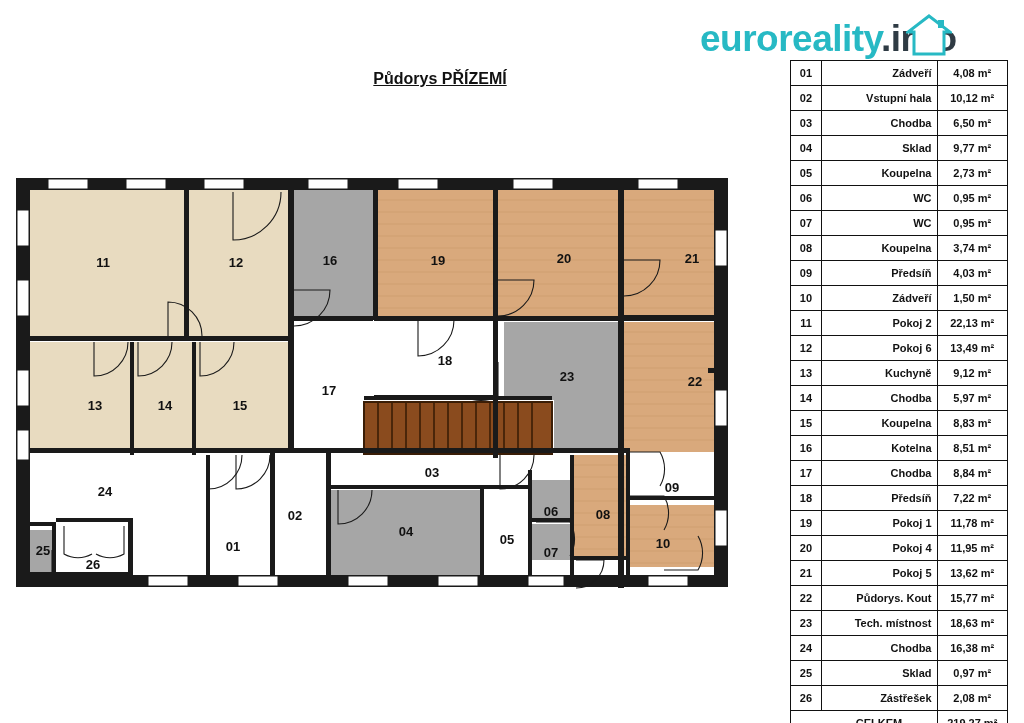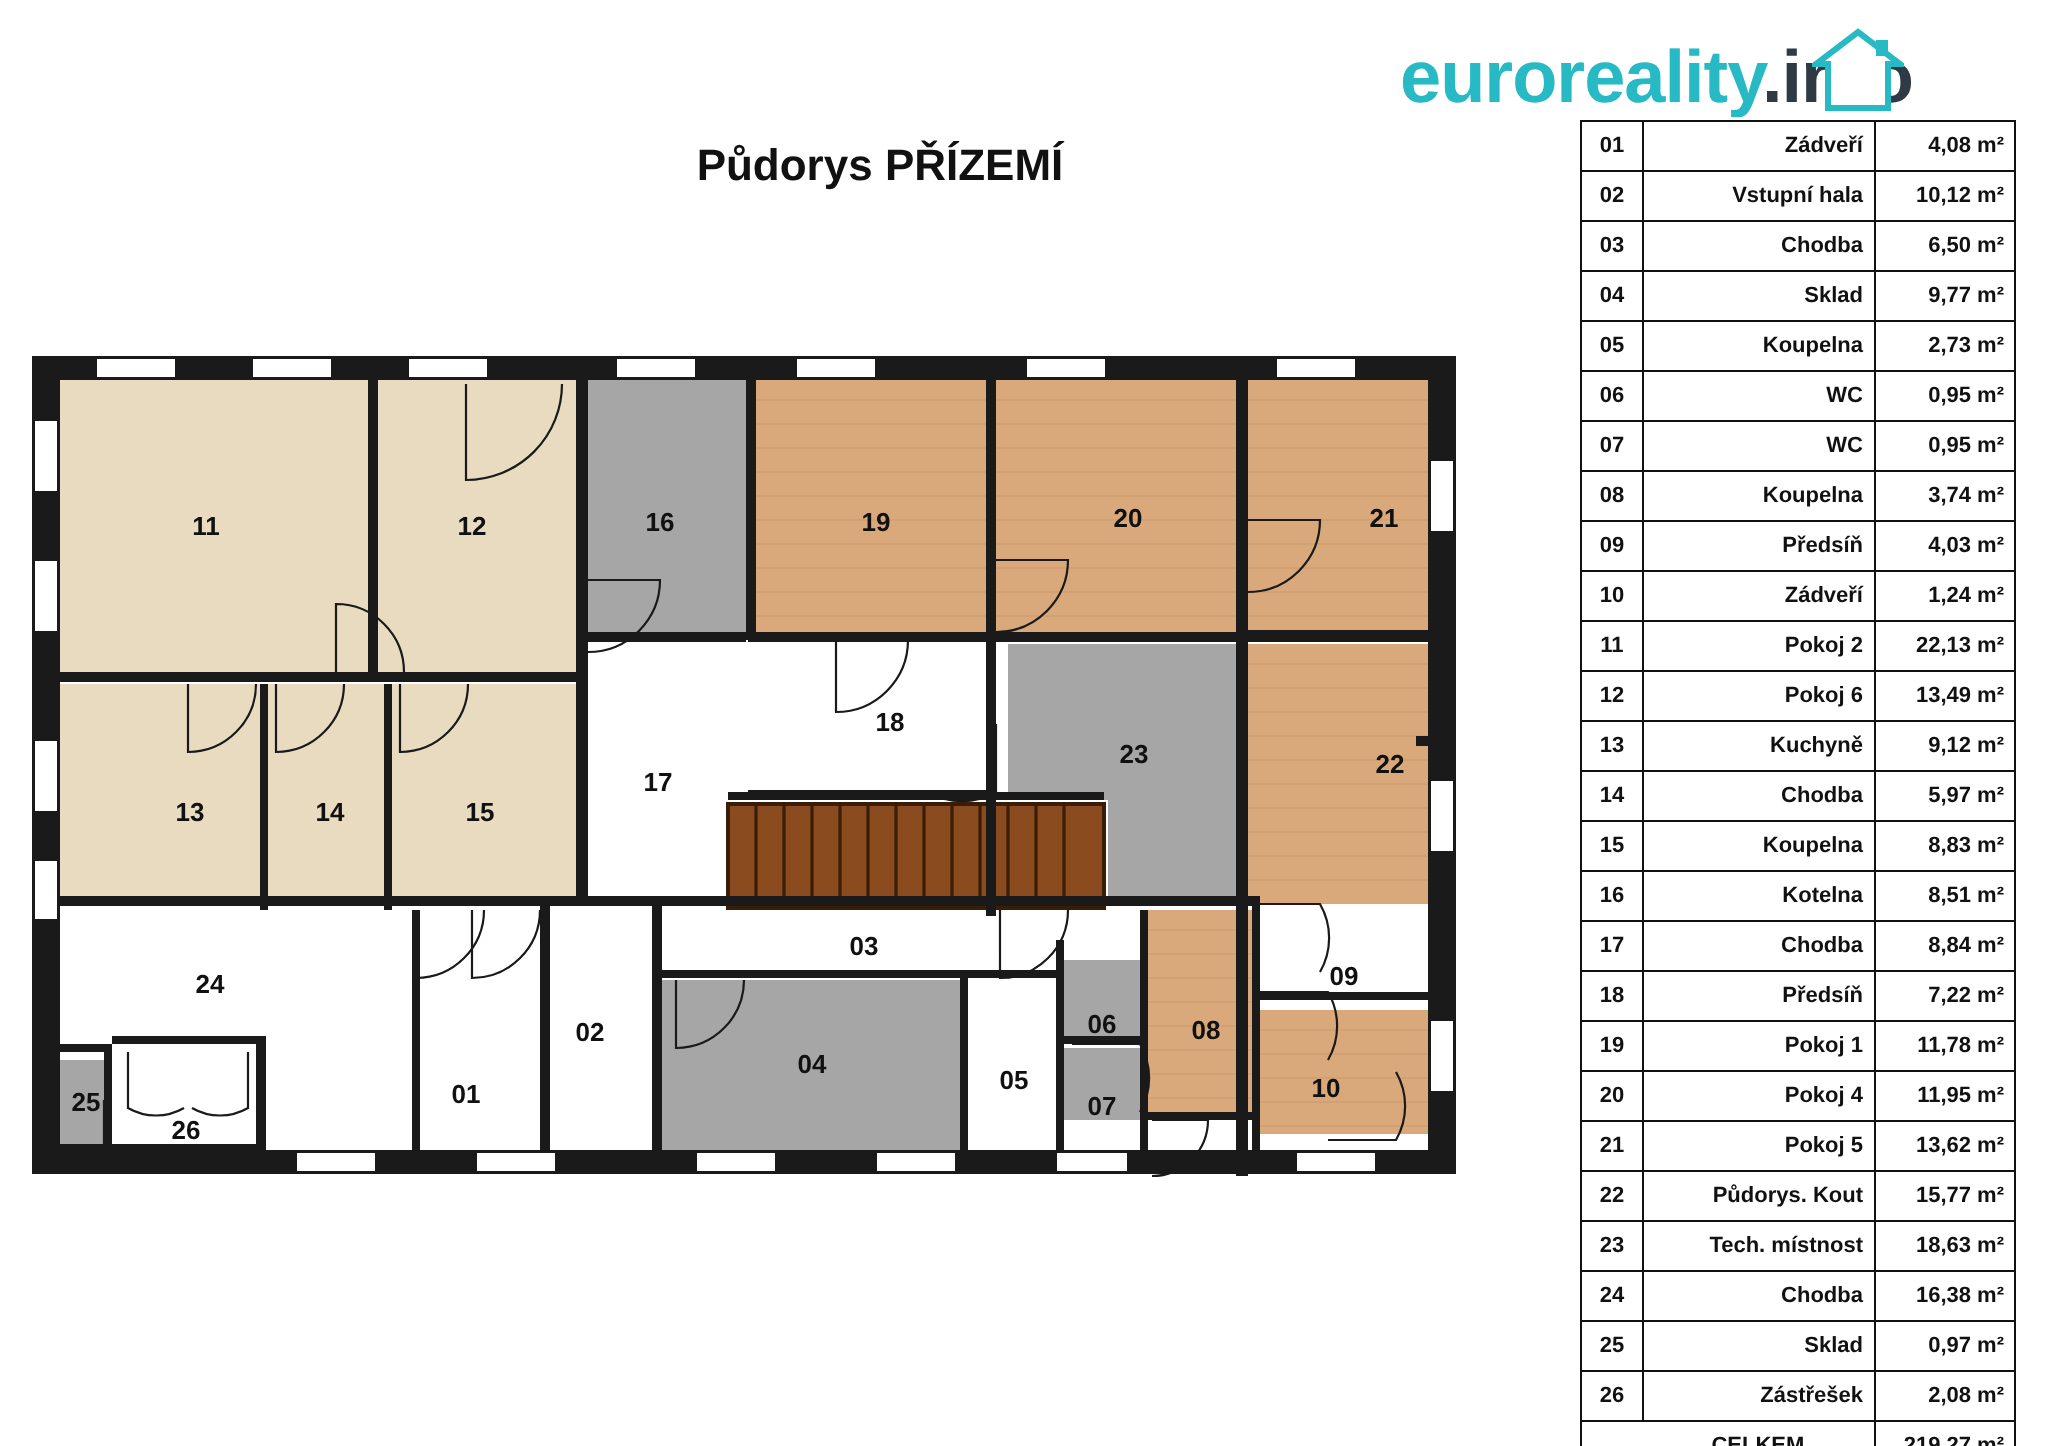--- a/index.html
+++ b/index.html
@@ -44,23 +44,24 @@
     height: 42px;
   }
 
   
   #plan-title {
     position: absolute;
     left: 180px;
     top: 70px;
     width: 520px;
     text-align: center;
-    font-size: 22px;
+    font-size: 16px;
     font-weight: 700;
     color: #111;
+    text-decoration: underline;
   }
 
   
   #room-table {
     position: absolute;
     left: 790px;
     top: 60px;
     width: 218px;
     border-collapse: collapse;
     font-size: 11px;
@@ -68,21 +69,21 @@
   }
   #room-table td {
     border: 1px solid #111;
     padding: 3px 5px;
     height: 18px;
     font-weight: 700;
     white-space: nowrap;
   }
   #room-table td.num { width: 22px; text-align: center; }
   #room-table td.name { width: 112px; text-align: right; }
-  #room-table td.area { width: 62px; text-align: right; margin-left: 12px; }
+  #room-table td.area { width: 62px; text-align: center; margin-left: 12px; }
   #room-table tr.total td { font-weight: 700; }
   #room-table tr.total td.num { border-left: 1px solid #111; border-right: none; }
   #room-table tr.total td.name { text-align: center; border-left: none; border-right: none; }
 
   
   #floorplan {
     position: absolute;
     left: 8px;
     top: 130px;
     width: 770px;
@@ -417,21 +418,21 @@
       <td class="area">3,74 m²</td>
     </tr>
     <tr>
       <td class="num">09</td>
       <td class="name">Předsíň</td>
       <td class="area">4,03 m²</td>
     </tr>
     <tr>
       <td class="num">10</td>
       <td class="name">Zádveří</td>
-      <td class="area">1,24 m²</td>
+      <td class="area">1,50 m²</td>
     </tr>
     <tr>
       <td class="num">11</td>
       <td class="name">Pokoj 2</td>
       <td class="area">22,13 m²</td>
     </tr>
     <tr>
       <td class="num">12</td>
       <td class="name">Pokoj 6</td>
       <td class="area">13,49 m²</td>

